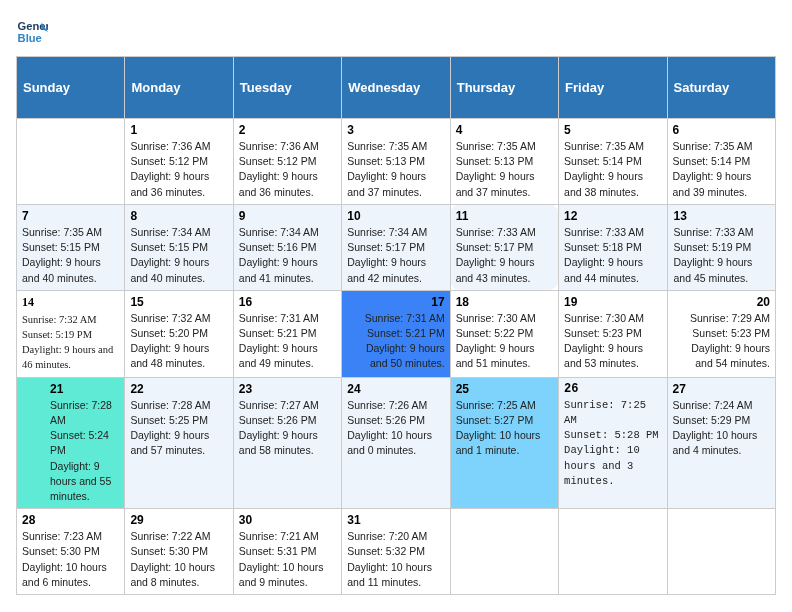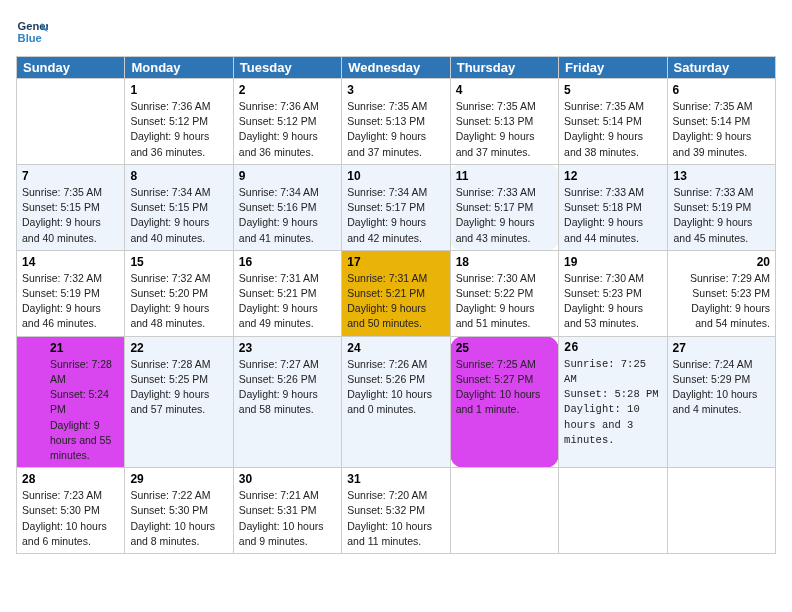--- a/index.html
+++ b/index.html
@@ -40,21 +40,21 @@
     }
     .calendar {
       width: 100%;
       border-collapse: collapse;
       font-size: 11px;
     }
     .calendar th {
       background-color: #2e75b6;
       color: #fff;
       text-align: left;
-      padding: 3px 6px;
+      padding: 23px 6px;
       font-size: 13px;
       font-weight: bold;
       border: 1px solid #ccc;
     }
     .calendar td {
       border: 1px solid #ccc;
       vertical-align: top;
       padding: 4px 5px;
       width: 108px;
       min-height: 80px;
@@ -164,67 +164,67 @@
         <td style="background-color: rgb(238, 244, 251);">
           <span class="day-number">12</span>
           <div class="day-info">Sunrise: 7:33 AM<br>Sunset: 5:18 PM<br>Daylight: 9 hours and 44 minutes.</div>
         </td>
         <td style="background-color: rgb(238, 244, 251); padding-left: 6px;">
           <span class="day-number">13</span>
           <div class="day-info">Sunrise: 7:33 AM<br>Sunset: 5:19 PM<br>Daylight: 9 hours and 45 minutes.</div>
         </td>
       </tr>
       <tr>
-        <td style="background-color: rgb(255, 255, 255);">
+        <td style="background-color: rgb(255, 255, 255); font-family: Liberation Serif, serif;">
           <span class="day-number">14</span>
           <div class="day-info">Sunrise: 7:32 AM<br>Sunset: 5:19 PM<br>Daylight: 9 hours and 46 minutes.</div>
         </td>
         <td style="background-color: rgb(255, 255, 255); margin-top: 17px;">
           <span class="day-number">15</span>
           <div class="day-info">Sunrise: 7:32 AM<br>Sunset: 5:20 PM<br>Daylight: 9 hours and 48 minutes.</div>
         </td>
         <td style="background-color: rgb(255, 255, 255);">
           <span class="day-number">16</span>
           <div class="day-info">Sunrise: 7:31 AM<br>Sunset: 5:21 PM<br>Daylight: 9 hours and 49 minutes.</div>
         </td>
-        <td style="background-color: #eab308;">
+        <td style="background-color: #3b82f6; text-align: right;">
           <span class="day-number">17</span>
           <div class="day-info">Sunrise: 7:31 AM<br>Sunset: 5:21 PM<br>Daylight: 9 hours and 50 minutes.</div>
         </td>
         <td style="background-color: rgb(255, 255, 255); margin-left: 33px;">
           <span class="day-number">18</span>
           <div class="day-info">Sunrise: 7:30 AM<br>Sunset: 5:22 PM<br>Daylight: 9 hours and 51 minutes.</div>
         </td>
         <td style="background-color: rgb(255, 255, 255);">
           <span class="day-number">19</span>
           <div class="day-info">Sunrise: 7:30 AM<br>Sunset: 5:23 PM<br>Daylight: 9 hours and 53 minutes.</div>
         </td>
         <td style="background-color: rgb(255, 255, 255); text-align: right;">
           <span class="day-number">20</span>
           <div class="day-info">Sunrise: 7:29 AM<br>Sunset: 5:23 PM<br>Daylight: 9 hours and 54 minutes.</div>
         </td>
       </tr>
       <tr>
-        <td style="background-color: #d946ef; padding-left: 33px;">
+        <td style="background-color: #5eead4; padding-left: 33px;">
           <span class="day-number">21</span>
           <div class="day-info">Sunrise: 7:28 AM<br>Sunset: 5:24 PM<br>Daylight: 9 hours and 55 minutes.</div>
         </td>
         <td style="background-color: rgb(238, 244, 251); margin-top: 48px;">
           <span class="day-number">22</span>
           <div class="day-info">Sunrise: 7:28 AM<br>Sunset: 5:25 PM<br>Daylight: 9 hours and 57 minutes.</div>
         </td>
         <td style="background-color: rgb(238, 244, 251);">
           <span class="day-number">23</span>
           <div class="day-info">Sunrise: 7:27 AM<br>Sunset: 5:26 PM<br>Daylight: 9 hours and 58 minutes.</div>
         </td>
         <td style="background-color: rgb(238, 244, 251);">
           <span class="day-number">24</span>
           <div class="day-info">Sunrise: 7:26 AM<br>Sunset: 5:26 PM<br>Daylight: 10 hours and 0 minutes.</div>
         </td>
-        <td style="background-color: #d946ef; border-radius: 14px;">
+        <td style="background-color: #7dd3fc;">
           <span class="day-number">25</span>
           <div class="day-info">Sunrise: 7:25 AM<br>Sunset: 5:27 PM<br>Daylight: 10 hours and 1 minute.</div>
         </td>
         <td style="background-color: rgb(238, 244, 251); font-family: Liberation Mono, monospace;">
           <span class="day-number">26</span>
           <div class="day-info">Sunrise: 7:25 AM<br>Sunset: 5:28 PM<br>Daylight: 10 hours and 3 minutes.</div>
         </td>
         <td style="background-color: rgb(238, 244, 251);">
           <span class="day-number">27</span>
           <div class="day-info">Sunrise: 7:24 AM<br>Sunset: 5:29 PM<br>Daylight: 10 hours and 4 minutes.</div>

